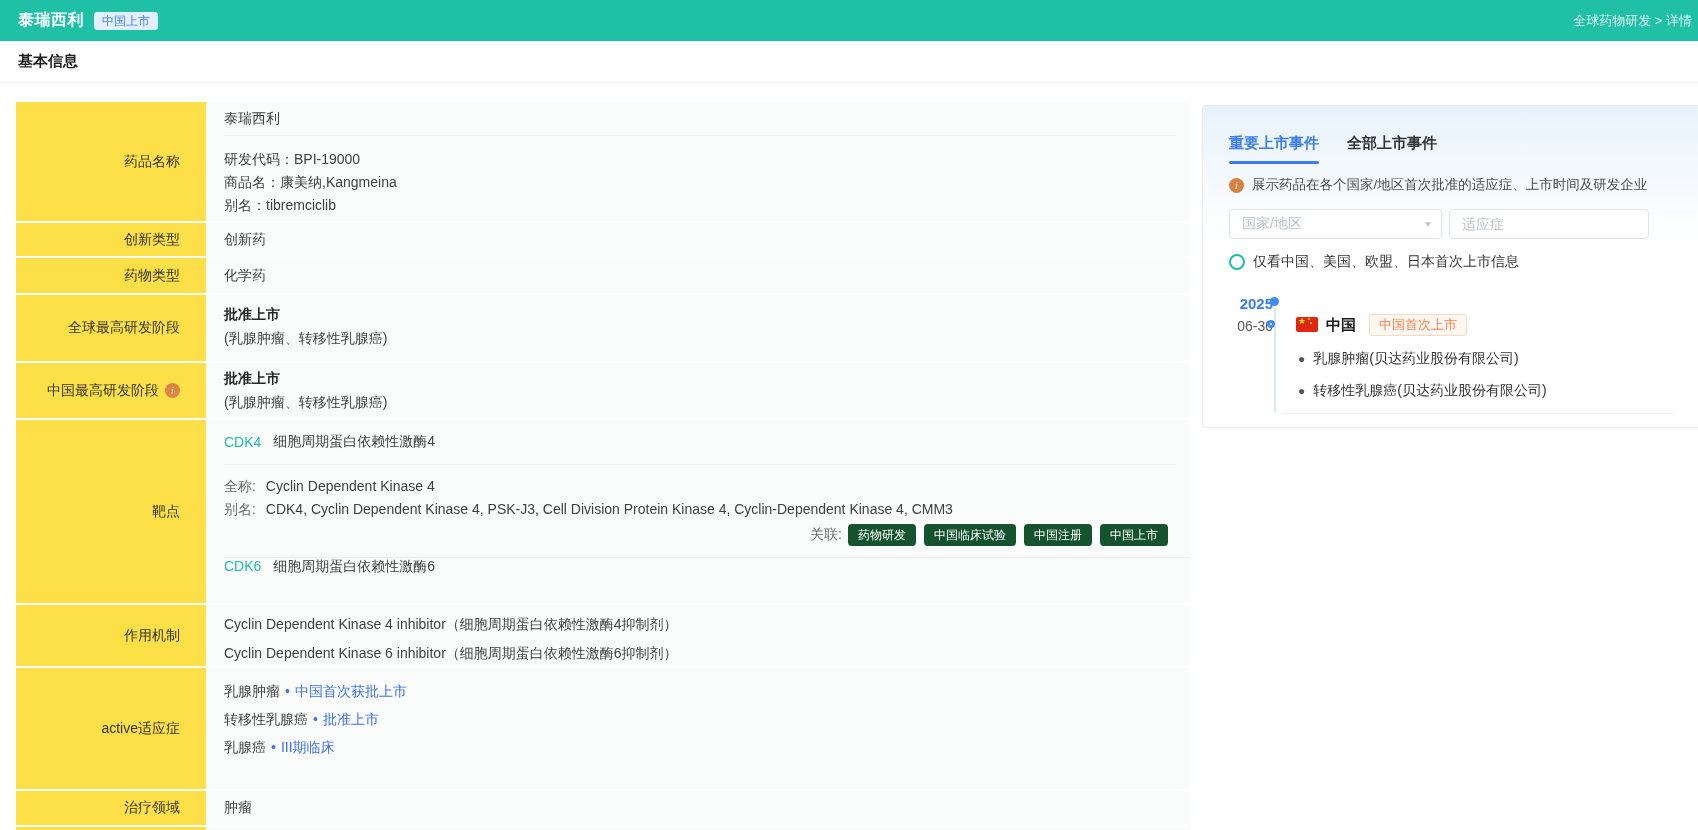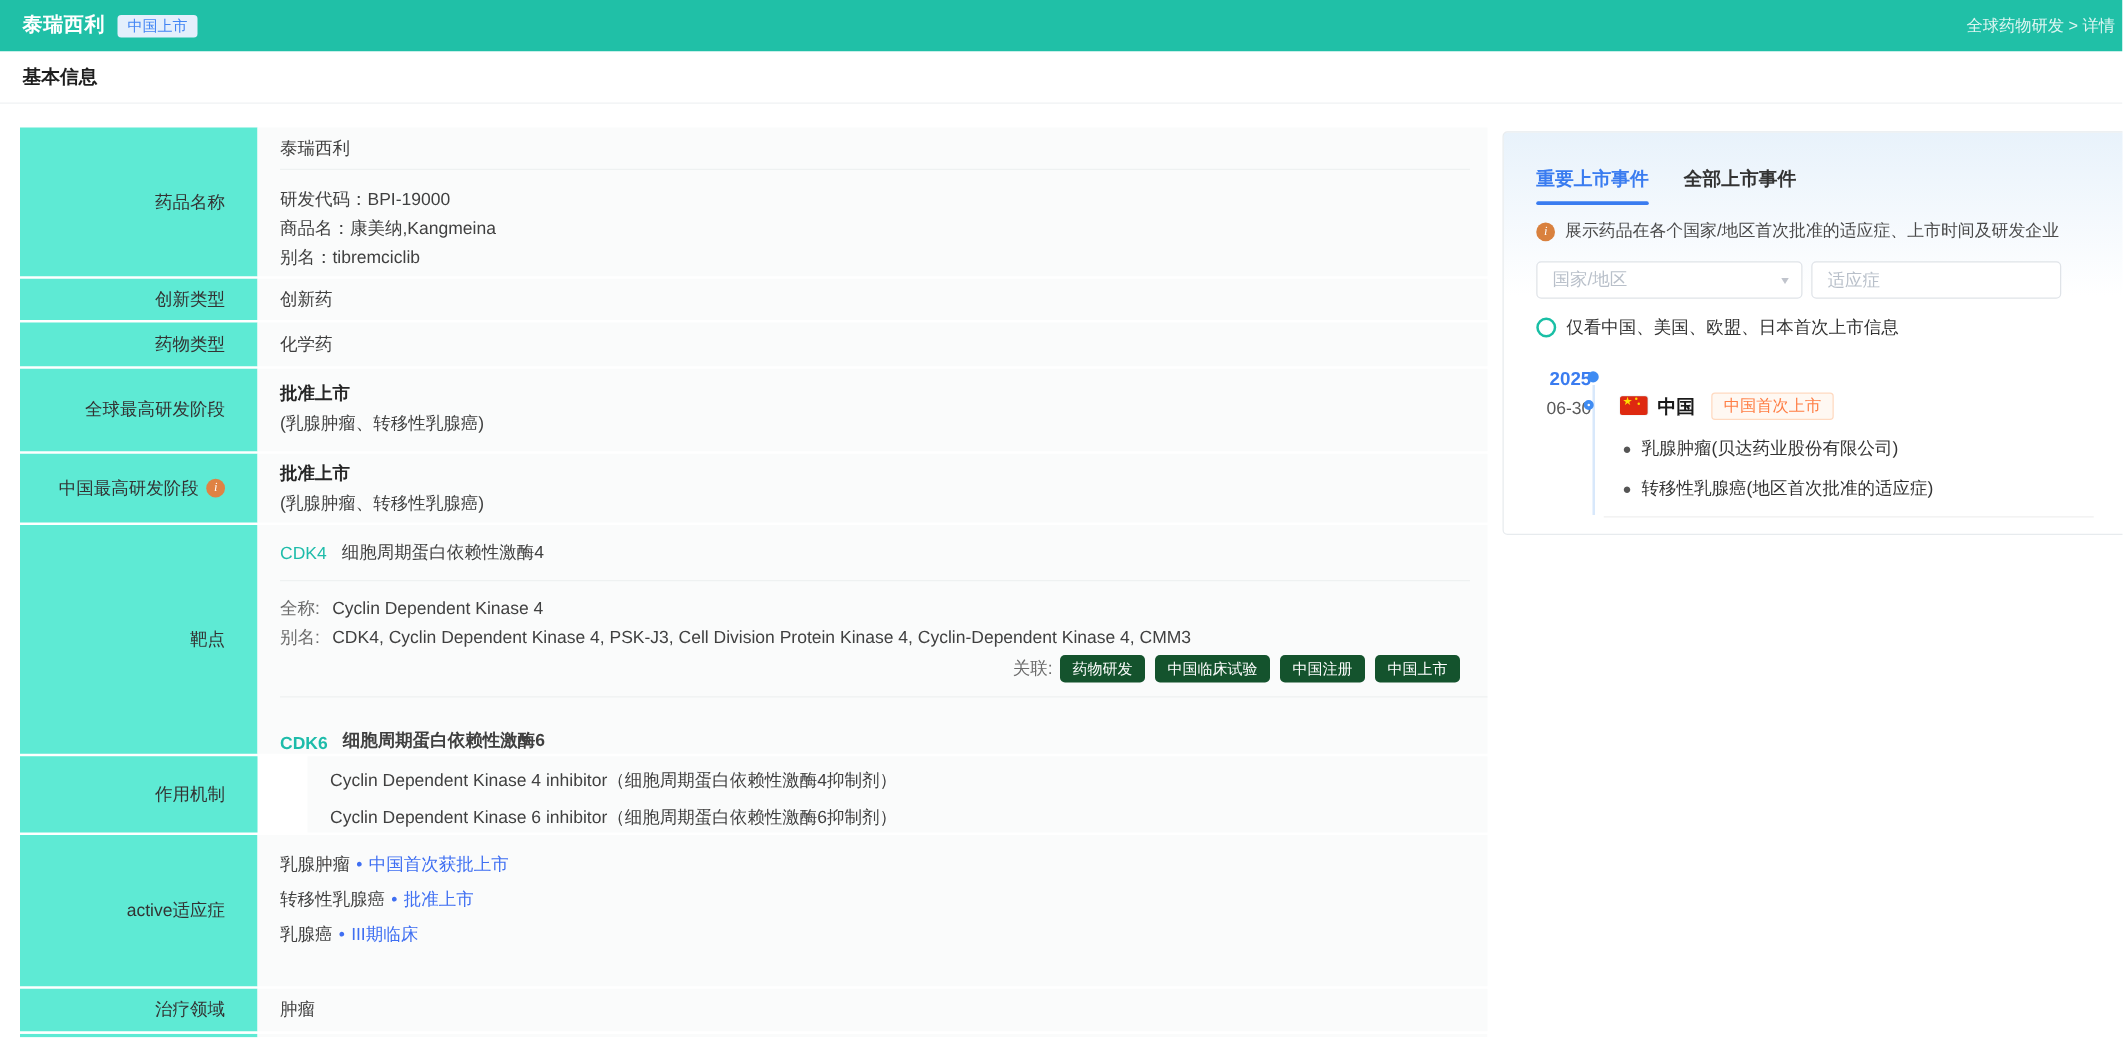--- a/index.html
+++ b/index.html
@@ -15,31 +15,31 @@
   .topbar-crumb { margin-left:auto; color:rgba(255,255,255,.85); font-size:13px; white-space:nowrap; }
 
   
   .section-bar { height:42px; display:flex; align-items:center; padding-left:18px;
     border-bottom:1px solid #f0f2f3; }
   .section-title { font-size:15px; font-weight:bold; color:#1f1f1f; }
 
   
   .info-table { position:absolute; left:16px; top:102px; width:1174px; }
   .row { display:flex; margin-bottom:2px; }
-  .lbl { width:190px; flex:0 0 190px; background:#5eead4; display:flex; align-items:center;
+  .lbl { width:190px; flex:0 0 190px; background:#fde047; display:flex; align-items:center;
     justify-content:flex-end; padding-right:26px; font-size:14px; color:#333; text-align:right; }
   .val { flex:1; background:#fafbfb; padding-left:18px; font-size:14px; color:#404040; }
 
   .r-name   { height:119px; }
   .r-innov  { height:33px; }
   .r-type   { height:35px; }
   .r-global { height:66px; }
   .r-china  { height:55px; }
   .r-target { height:183px; }
-  .r-mech   { height:61px;gap:40px; }
+  .r-mech   { height:61px; }
   .r-indic  { height:121px; }
   .r-area   { height:34px; }
   .r-cut    { height:3px; overflow:hidden; }
 
   .r-innov .val,.r-type .val,.r-area .val { display:flex; align-items:center; }
 
   .name-sub1 { height:34px; display:flex; align-items:center; border-bottom:1px solid #eef1f1;
     margin-right:14px; }
   .name-sub2 { padding-top:12px; line-height:23px; }
 
@@ -49,21 +49,21 @@
 
   .info-icon { display:inline-flex; width:15px; height:15px; border-radius:50%;
     background:#df8244; color:#fff; font-size:10px; font-style:italic;
     font-family:"Liberation Serif",serif; align-items:center; justify-content:center;
     margin-left:6px; vertical-align:-2px; }
 
   .tgt-sub1 { height:45px; display:flex; align-items:center; border-bottom:1px solid #eef1f1;
     margin-right:14px; }
   .tgt-sub2 { padding:10px 14px 0 0; line-height:23px; border-bottom:1px solid #eef1f1;
     height:93px; }
-  .tgt-sub3 { height:44px; display:flex; align-items:flex-end;font-weight:bold; }
+  .tgt-sub3 { height:44px; display:flex; align-items:flex-start; }
   .tgt-code { color:#1ebcaa; margin-right:12px; cursor:pointer; }
   .tgt-gray { color:#6b6b6b; margin-right:6px; }
   .rel-line { display:flex; align-items:center; margin-top:2px;justify-content:flex-end; }
   .tag { display:inline-block; background:#14532d; color:#fff; font-size:12px; line-height:1;
     padding:5px 10px; border-radius:4px; margin-right:8px; }
 
   .r-mech .val { padding-top:5px; line-height:29px; }
   .r-indic .val { padding-top:9px; line-height:28px; }
   .ind-dot { color:#3f6ff2; margin:0 5px; }
   .blue-link { color:#3f6ff2; cursor:pointer; }
@@ -278,17 +278,17 @@
     <span class="s2"></span>
     <span class="s3"></span>
   </div>
   <div class="tl-country">中国</div>
   <div class="tl-badge">中国首次上市</div>
 
   <div class="tl-item tl-item-0">
     <span class="b">●</span><span>乳腺肿瘤(贝达药业股份有限公司)</span>
   </div>
   <div class="tl-item tl-item-1">
-    <span class="b">●</span><span>转移性乳腺癌(地区首次批准的适应症)</span>
+    <span class="b">●</span><span>转移性乳腺癌(贝达药业股份有限公司)</span>
   </div>
 
   <div class="tl-sep"></div>
 </div>
 
 </body></html>

